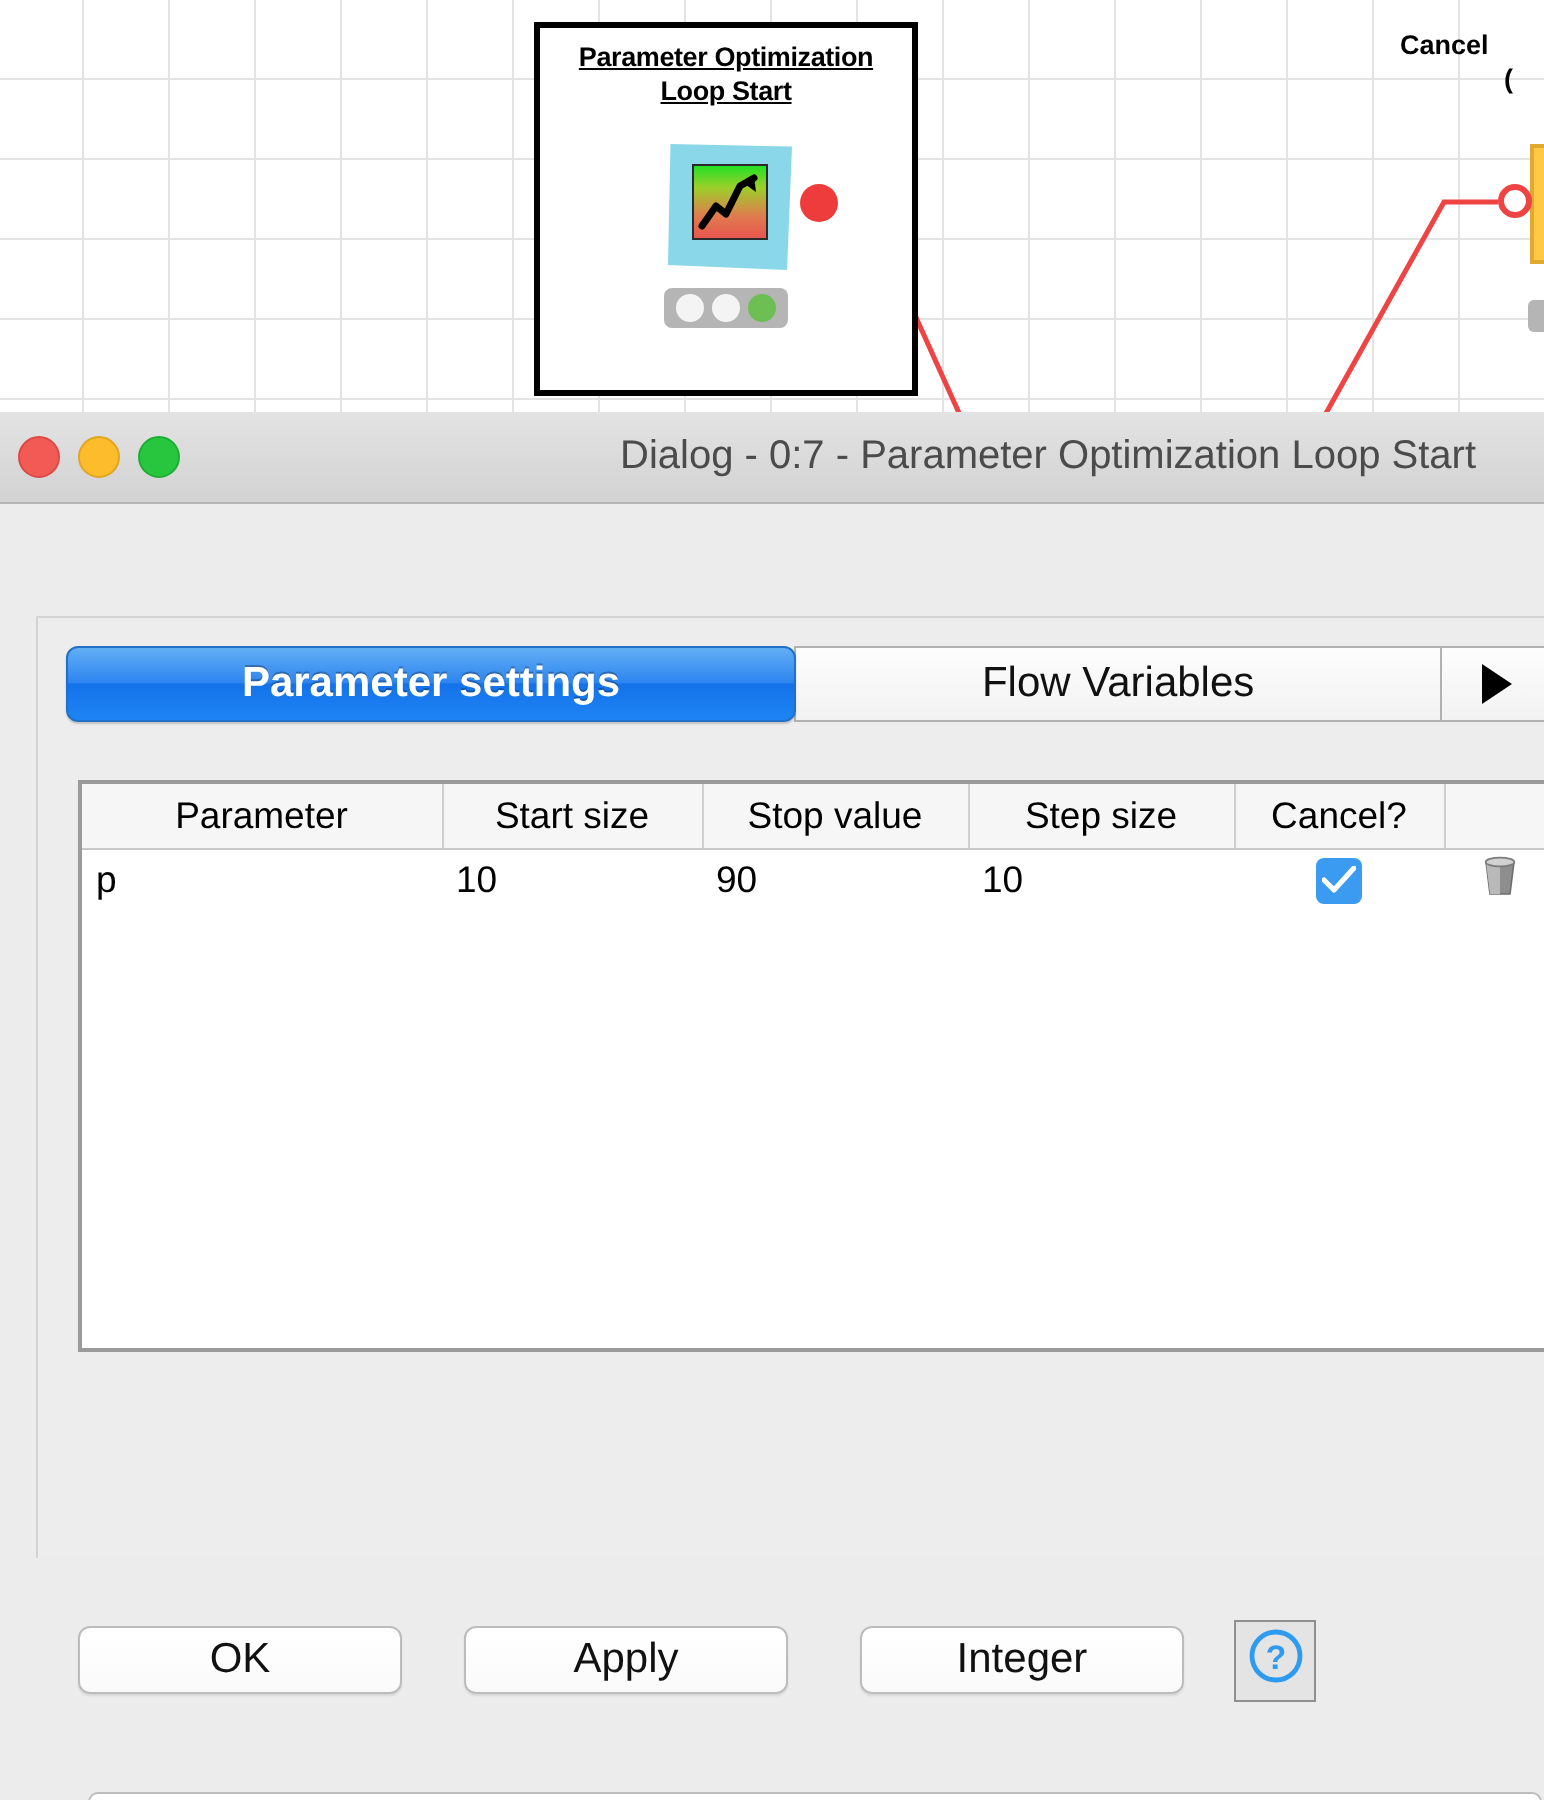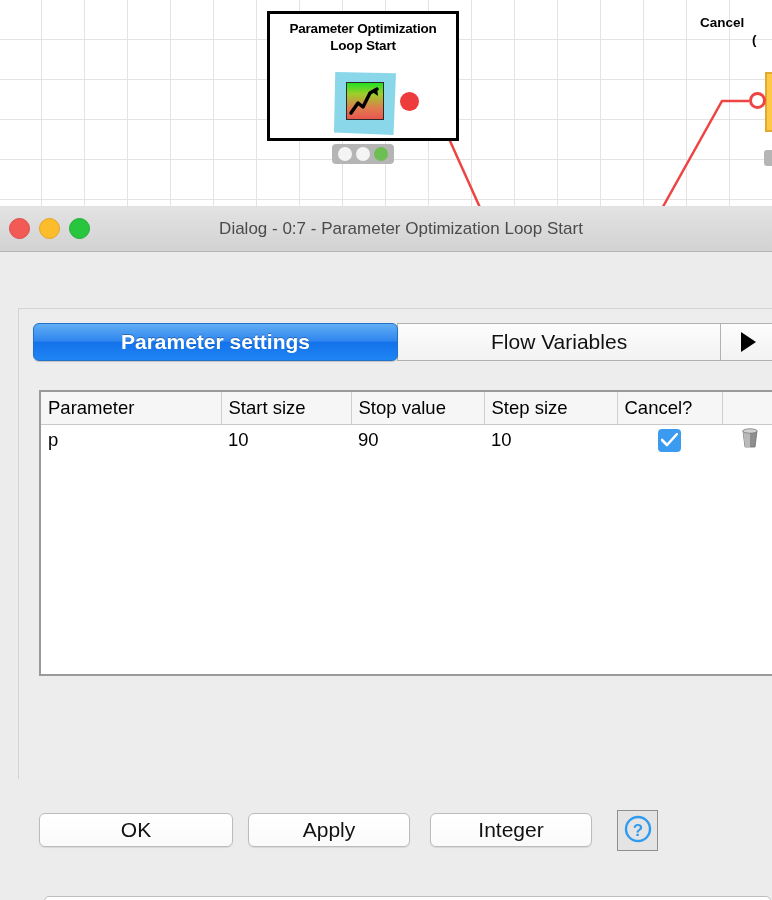--- a/index.html
+++ b/index.html
@@ -18,22 +18,22 @@
     background-image:
       linear-gradient(to right, #e3e3e3 1px, transparent 1px),
       linear-gradient(to bottom, #e3e3e3 1px, transparent 1px);
     background-size: 43px 40px;
     background-position: -2px -1px;
     overflow: hidden;
   }
 
   
   #node7 {
-    position: absolute; left: 267px; top: 11px; width: 192px; height: 130px;
-    border: 3px solid #000; background: #ffffff;
+    position: absolute; left: 267px; top: 11px; width: 192px; height: 187px;
+    border: 3px solid #000; background: #ffffff; text-decoration: underline;
   }
   #node7-title {
     text-align: center;
     font-size: 13.5px; font-weight: bold; color: #000;
     line-height: 17px;
     padding-top: 6px;
     letter-spacing: -0.2px;
   }
   #node7-iconwrap {
     position: absolute; left: 0; top: 56px; width: 100%; height: 70px;
@@ -101,22 +101,22 @@
     background: linear-gradient(to bottom, #e3e3e3 0%, #d2d2d2 100%);
     border-bottom: 1px solid #b4b4b4;
     display: flex; align-items: center;
   }
   .lights { display: flex; gap: 9px; padding-left: 9px; }
   .light { width: 21px; height: 21px; border-radius: 50%; }
   .light.red   { background: #f25a55; border: 1px solid #dd4a46; }
   .light.amber { background: #fcbc2c; border: 1px solid #e2a521; }
   .light.green { background: #28c63f; border: 1px solid #1fae34; }
   #title-text {
-    flex: 1; text-align: center; padding-right: 60px;
-    font-size: 17px; color: #4b4b4b;
+    flex: 1; text-align: right; padding-right: 34px;
+    font-size: 20px; color: #4b4b4b;
     white-space: nowrap; overflow: hidden;
   }
 
   
   #dlg-body { position: relative; height: 648px; background: #ececec; }
 
   #content-panel {
     position: absolute; left: 18px; top: 56px; right: -6px; bottom: 121px;
     background: #ededed;
     border-top: 1px solid #d4d4d4;
@@ -164,21 +164,21 @@
     border: 2px solid #9a9a9a;
     border-right: none;
     overflow: hidden;
   }
   table.ptable { width: 100%; border-collapse: collapse; table-layout: fixed; }
   table.ptable thead th {
     background: #f6f6f6;
     border-bottom: 1px solid #c9c9c9;
     border-right: 1px solid #cfcfcf;
     font-size: 18.5px; font-weight: normal; color: #000;
-    height: 32px; padding: 0 7px; text-align: left;
+    height: 32px; padding: 0 7px; text-align: center;
     white-space: nowrap;
   }
   table.ptable thead th:last-child { border-right: none; }
   table.ptable tbody td {
     font-size: 18.5px; color: #000; height: 32px; padding: 0 7px;
     border: none; white-space: nowrap;
   }
   td.num { text-align: left; padding-right: 18px; }
   td.center { text-align: center; }
   .cb {
@@ -202,22 +202,22 @@
   
   #footer { position: absolute; left: 0; bottom: 0; width: 772px; height: 120px; }
   .btn {
     position: absolute; top: 33px; height: 34px;
     background: linear-gradient(to bottom, #ffffff 0%, #fafafa 100%);
     border: 1px solid #bcbcbc; border-radius: 6px;
     font-size: 21px; color: #111;
     display: flex; align-items: center; justify-content: center;
     box-shadow: 0 1px 1px rgba(0,0,0,.09);
   }
-  #btn-ok     { left: 39px;  width: 194px; }
-  #btn-apply  { left: 248px; width: 162px; }
+  #btn-ok     { left: 39px;  width: 162px; }
+  #btn-apply  { left: 232px; width: 162px; }
   #btn-cancel { left: 430px; width: 162px; }
   #btn-help {
     position: absolute; left: 617px; top: 30px; width: 41px; height: 41px;
     border: 1px solid #8f8f8f; background: #e4e4e4;
     display: flex; align-items: center; justify-content: center;
   }
 </style>
 </head>
 <body>
 

